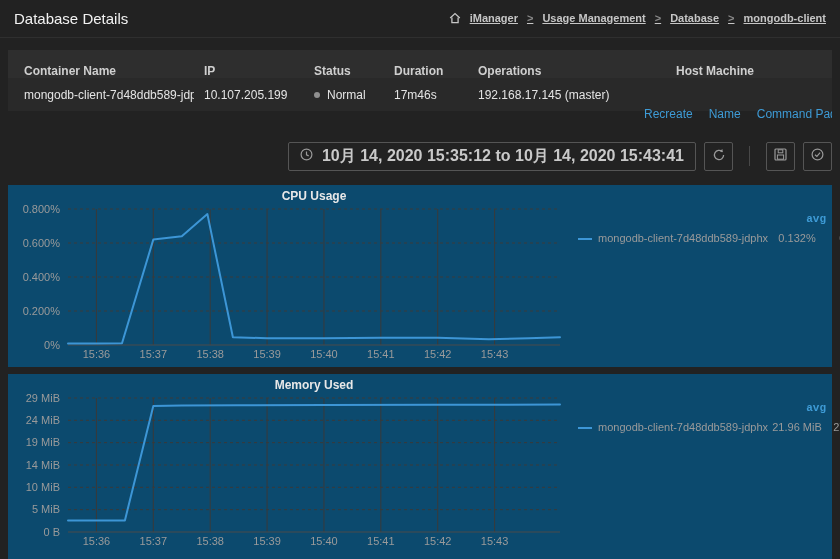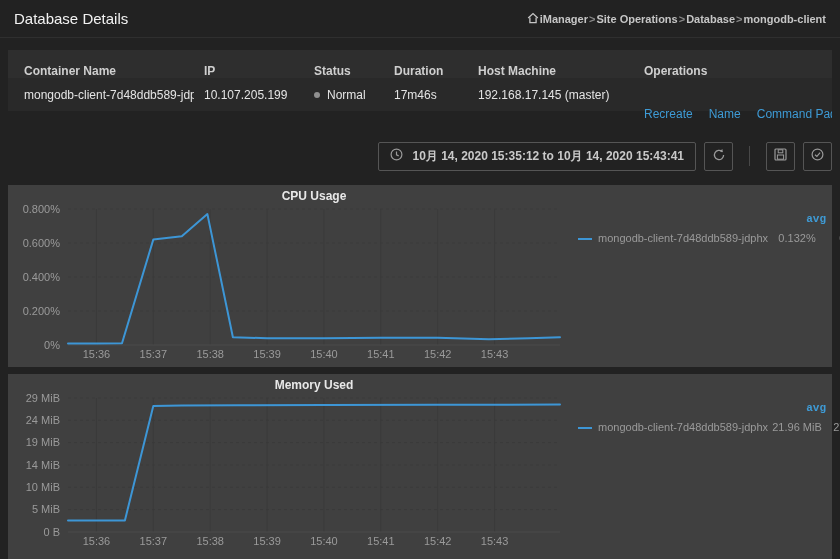--- a/index.html
+++ b/index.html
@@ -6,42 +6,42 @@
   html,body { width:840px; height:559px; }
   body {
     background:#222222; color:#ddd;
     font-family:"Liberation Sans", sans-serif;
     overflow:hidden; position:relative;
   }
   
   .topbar { height:38px; display:flex; justify-content:space-between; align-items:center;
             padding:0 14px; border-bottom:1px solid #2f2f2f; }
   .page-title { font-size:15px; font-weight:normal; color:#f2f2f2; }
-  .breadcrumb { display:flex; align-items:center; gap:1px; font-size:11px; font-weight:bold; color:#c6c6c6; }
+  .breadcrumb { display:flex; gap:9px; font-size:11px; font-weight:bold; color:#c6c6c6;text-decoration:underline; }
   .breadcrumb .sep { color:#8a8a8a; font-weight:bold; font-size:11px; }
   .crumb { cursor:pointer; }
   
   .table-wrap { margin:12px 8px 0; font-size:12px; }
   .thead { display:flex; background:#2e2e2e; height:28px; align-items:flex-end; font-weight:bold; color:#cfcfcf; }
   .trow  { display:flex; background:#292929; height:33px; align-items:center; color:#e4e4e4; }
   .cell  { padding-left:10px; white-space:nowrap; overflow:hidden; }
   .c1 { width:186px; padding-left:16px; } .c2 { width:110px; } .c3 { width:80px; display:flex; align-items:center; }
   .c4 { width:84px; } .c5 { width:166px; } .c6 { flex:1; }
   .status-dot { width:6px; height:6px; border-radius:50%; background:#8f8f8f; display:inline-block; margin-right:7px; }
   .ops { display:flex; gap:16px;margin-top:39px; }
   .op-link { color:#3e9bd6; cursor:pointer; }
   
   .toolbar { margin:30px 8px 0; height:30px; display:flex; justify-content:flex-end; align-items:center; }
   .time-box { display:flex; align-items:center; gap:9px; border:1px solid #555; border-radius:2px;
-              height:29px; padding:0 11px; font-size:12px; font-weight:bold; color:#c9c9c9; cursor:pointer; }
+              height:29px; padding:0 11px; font-size:16px; font-weight:bold; color:#c9c9c9; cursor:pointer; }
   .icon-btn { width:29px; height:29px; border:1px solid #555; border-radius:2px; background:transparent;
               display:flex; align-items:center; justify-content:center; cursor:pointer; margin-left:8px; }
   .vdivider { width:1px; height:20px; background:#484848; margin:0 8px 0 16px; }
   
-  .panel { margin:14px 8px 0; background:#404040; padding-top:2px; }
+  .panel { margin:14px 8px 0; background:#0c4a6e; padding-top:2px; }
   .panel.mem { margin-top:7px; height:185px; }
   .panel.cpu { height:182px; }
   .chart-title { height:18px; line-height:18px; font-size:12px; font-weight:bold; color:#e8e8e8;
                  width:492px; margin-left:60px; text-align:center; }
   .chart-row { display:flex; }
   .plot-host { width:570px; position:relative; }
   .plot-host svg { display:block; }
   .legend { flex:1; padding:8px 12px 0 0; }
   .legend-grid { display:grid; grid-template-columns:1fr 58px 64px; row-gap:7px; font-size:11px;
                  color:#9a9a9a; align-items:center; }
@@ -57,36 +57,36 @@
   <div class="page-title">Database Details</div>
   <div class="breadcrumb">
     <span>
       <svg width="12" height="12" viewBox="0 0 12 12">
           <path d="M1.2 6 L6 1.6 L10.8 6" fill="none" stroke="#c6c6c6" stroke-width="1.3"></path>
           <path d="M2.9 5.4 V10.6 H9.1 V5.4" fill="none" stroke="#c6c6c6" stroke-width="1.3"></path>
         </svg>
     </span>
     <span class="crumb">iManager</span>
     <span class="sep">&gt;</span>
-    <span class="crumb">Site Operations</span>
+    <span class="crumb">Usage Management</span>
     <span class="sep">&gt;</span>
     <span class="crumb">Database</span>
     <span class="sep">&gt;</span>
     <span>mongodb-client</span>
   </div>
 </div>
 
 <div class="table-wrap">
   <div class="thead">
     <span class="cell c1">Container Name</span>
     <span class="cell c2">IP</span>
     <span class="cell c3">Status</span>
     <span class="cell c4">Duration</span>
+    <span class="cell c6">Operations</span>
     <span class="cell c5">Host Machine</span>
-    <span class="cell c6">Operations</span>
   </div>
   <div class="trow">
     <span class="cell c1">mongodb-client-7d48ddb589-jdphx</span>
     <span class="cell c2">10.107.205.199</span>
     <span class="cell c3">
       <span class="status-dot"></span>
       <span>Normal</span>
     </span>
     <span class="cell c4">17m46s</span>
     <span class="cell c5">192.168.17.145 (master)</span>

